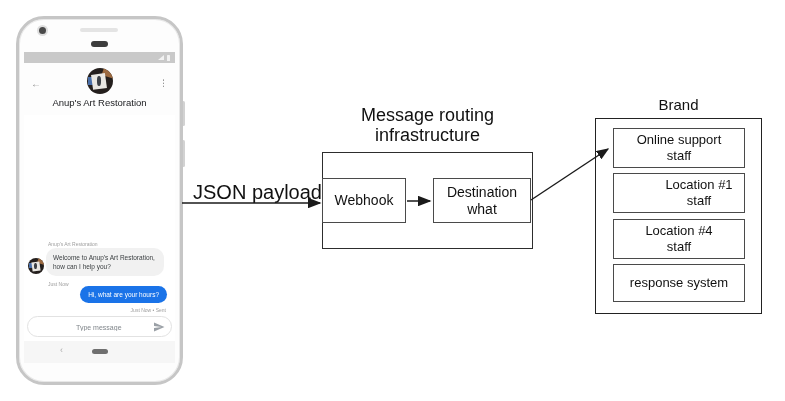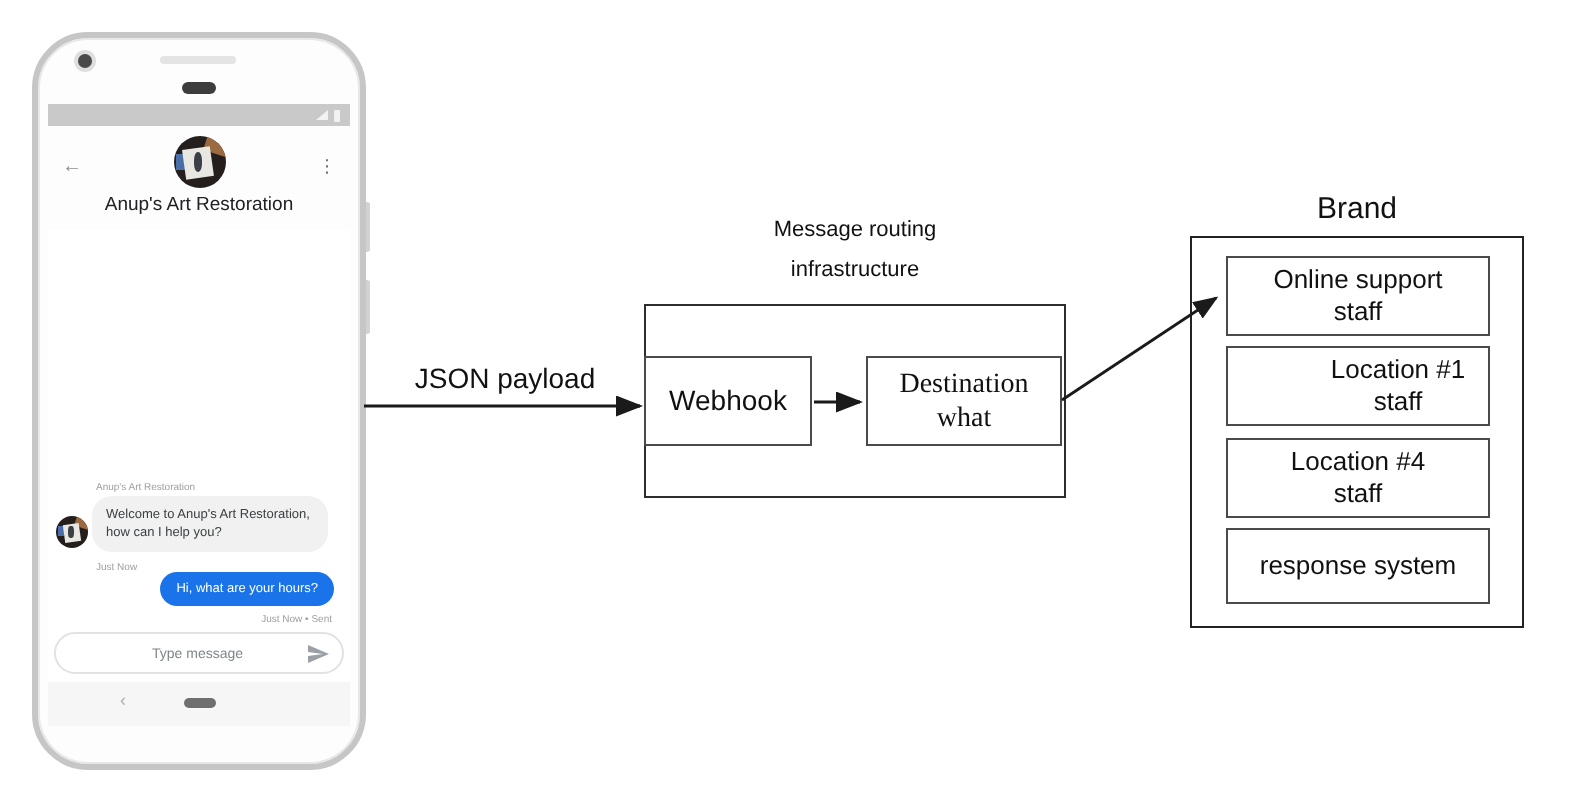--- a/index.html
+++ b/index.html
@@ -52,29 +52,29 @@
   .composer input { position:absolute; left:20px; top:3px; width:110px; height:14px; border:none; outline:none;
                     font-family:Liberation Sans, sans-serif; font-size:7px; color:#5f6368; background:transparent;margin-left:28px; }
   .composer input::placeholder { color:#80868b; opacity:1; }
   .send-btn { position:absolute; right:6px; top:4px; width:12px; height:12px; background:none; border:none; padding:0; cursor:pointer; }
   .nav-bar { position:absolute; left:0; top:289px; width:100%; height:22px; background:#f6f6f6; }
   .nav-back { position:absolute; left:36px; top:4px; font-size:9px; color:#ababab; background:none; border:none; padding:0; }
   .nav-home { position:absolute; left:50%; top:8px; margin-left:-8px; width:16px; height:5px;
               background:#6f6f6f; border-radius:2.5px; border:none; padding:0; }
   
   .flow-label { position:absolute; text-align:center; color:#111; }
-  .payload-label { left:183px; top:181px; width:139px; font-size:14px; }
-  .routing-title { left:312px; top:105px; width:231px; font-size:11px; line-height:20px; }
+  .payload-label { left:183px; top:181px; width:139px; font-size:20px;text-align:right; }
+  .routing-title { left:312px; top:105px; width:231px; font-size:18px; line-height:20px; }
   .routing-outer { position:absolute; left:322px; top:152px; width:211px; height:97px;
                    border:1.5px solid #2d2d2d; background:#fff; }
   .node-box { position:absolute; border:1.5px solid #4a4a4a; background:#fff;
               display:flex; align-items:center; justify-content:center; text-align:center;
               font-size:14px; line-height:17px; color:#111; }
   .webhook-box { left:322px; top:178px; width:84px; height:45px;text-align:right; }
-  .destination-box { left:433px; top:178px; width:98px; height:45px;font-family:Liberation Serif, serif; }
+  .destination-box { left:433px; top:178px; width:98px; height:45px; }
   .brand-title { left:595px; top:96px; width:167px; font-size:15px; }
   .brand-outer { position:absolute; left:595px; top:118px; width:167px; height:196px;
                  border:1.4px solid #222; background:#fff; }
   .brand-box { position:absolute; left:17px; width:132px; height:40px; border:1.5px solid #4a4a4a;
                background:#fff; display:flex; align-items:center; justify-content:center;
                text-align:center; font-size:13px; line-height:16px; }
   .brand-box.b0 { top:9px; }
   .brand-box.b1 { top:54px;padding-left:40px; }
   .brand-box.b2 { top:100px; }
   .brand-box.b3 { top:145px; height:38px; }

